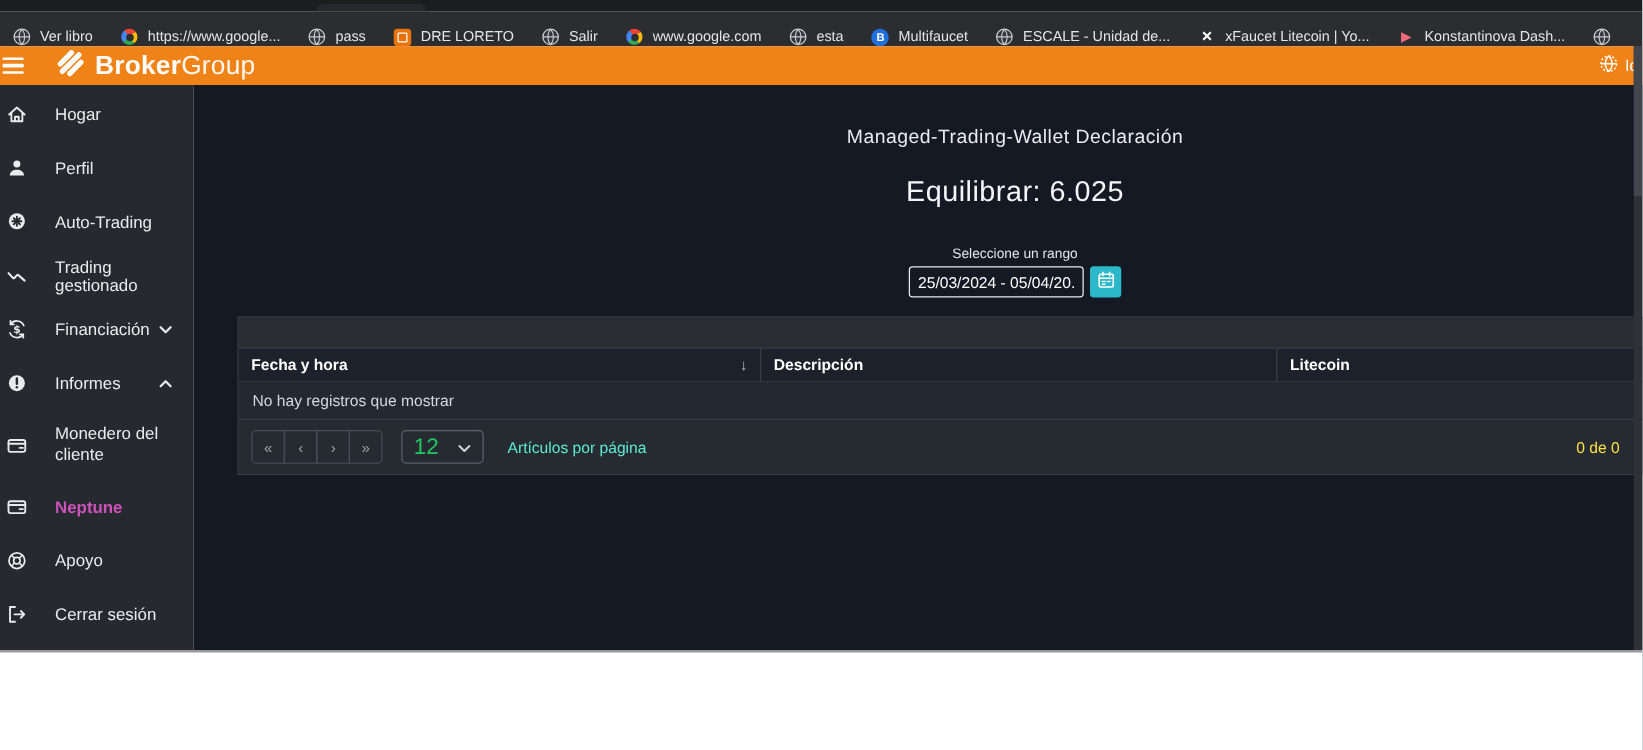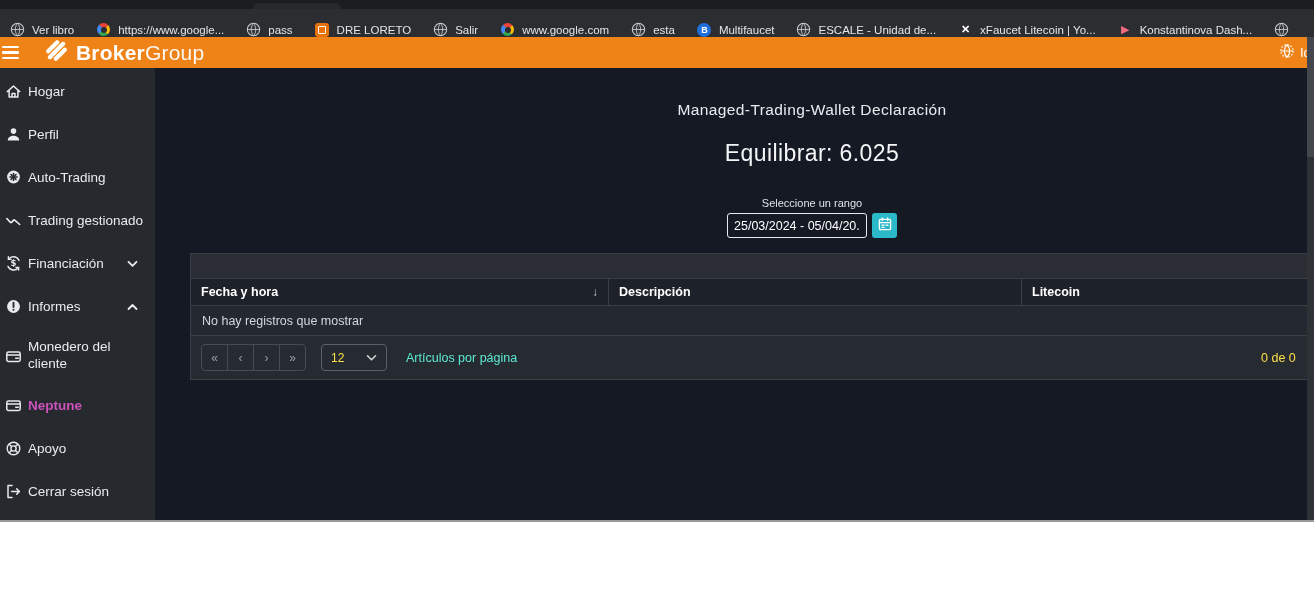--- a/index.html
+++ b/index.html
@@ -44,21 +44,21 @@
   .burger span{display:block;height:2.4px;background:#fff;border-radius:1px;}
   .logo{display:flex;align-items:center;gap:6px;margin-left:24px;cursor:pointer;}
   .logo-text{font-size:21px;letter-spacing:.2px;}
   .logo-text .bold{font-weight:bold;}
   .logo-text .light{font-weight:normal;opacity:.95;}
   .lang{position:absolute;left:1279px;top:0;height:31px;display:flex;align-items:center;gap:5px;font-size:13px;cursor:pointer;}
 
   
   .sidebar{position:absolute;top:68px;left:0;width:155px;height:452px;background:var(--side-bg);
     color:var(--txt);font-size:13.5px;padding-top:2px;overflow:hidden;}
-  .side-item{display:flex;align-items:center;gap:5px;height:43px;padding-left:3px;position:relative;cursor:pointer;}
+  .side-item{display:flex;align-items:center;gap:21px;height:43px;padding-left:3px;position:relative;cursor:pointer;}
   .side-item .icn{width:20px;flex:none;display:flex;justify-content:center;}
   .side-item .chev{position:absolute;right:17px;display:flex;}
   .side-item.sub{}
   .side-item.two-line{height:56px;}
   .side-item.two-line .lbl{width:104px;line-height:1.25;}
   .side-item.active .lbl{color:var(--pink);font-weight:bold;}
 
   .main{position:absolute;top:68px;left:155px;width:1208px;height:452px;background:var(--main-bg);
     color:var(--txt);overflow:hidden;}
   .content{position:absolute;left:35px;top:0;width:1244px;height:452px;}
@@ -84,21 +84,21 @@
   .grid-empty{height:30px;background:#232831;display:flex;align-items:center;padding-left:11px;
     font-size:12.5px;color:#d4d8dc;border-bottom:1px solid var(--border);}
   .grid-pager{height:43px;background:#262b31;display:flex;align-items:center;padding:0 10px;position:relative;}
   .pg-group{display:flex;}
   .pg-btn{width:27px;height:27px;border:1px solid #474c54;background:transparent;color:#9aa0a7;font-size:12px;
     display:flex;align-items:center;justify-content:center;margin-left:-1px;cursor:pointer;
     font-family:"Liberation Sans",sans-serif;}
   .pg-btn.first{border-radius:4px 0 0 4px;margin-left:0;}
   .pg-btn.last{border-radius:0 4px 4px 0;}
   .pg-select{margin-left:15px;width:66px;height:27px;border:1px solid #5c626a;border-radius:4px;
-    display:flex;align-items:center;justify-content:space-between;padding:0 9px;color:#fde047;font-size:12px;cursor:pointer;}
+    display:flex;align-items:center;justify-content:space-between;padding:0 9px;color:#22c55e;font-size:18px;cursor:pointer;}
   .pg-label{margin-left:19px;font-size:12.5px;color:#5eead4;}
   .pg-info{position:absolute;left:1070px;top:0;height:43px;display:flex;align-items:center;font-size:12.5px;color:#fde047;white-space:nowrap;}
 
   .scrollbar{position:absolute;top:37px;right:0;width:7px;height:483px;background:#2e3136;z-index:6;}
   .scroll-thumb{position:absolute;top:0;left:0;width:7px;height:120px;background:#43474d;}
   .window-edge{position:absolute;top:520px;left:0;right:0;height:2px;background:#97999c;}
 
   svg text{font-family:"DejaVu Sans",sans-serif;}
 </style>
 </head>

